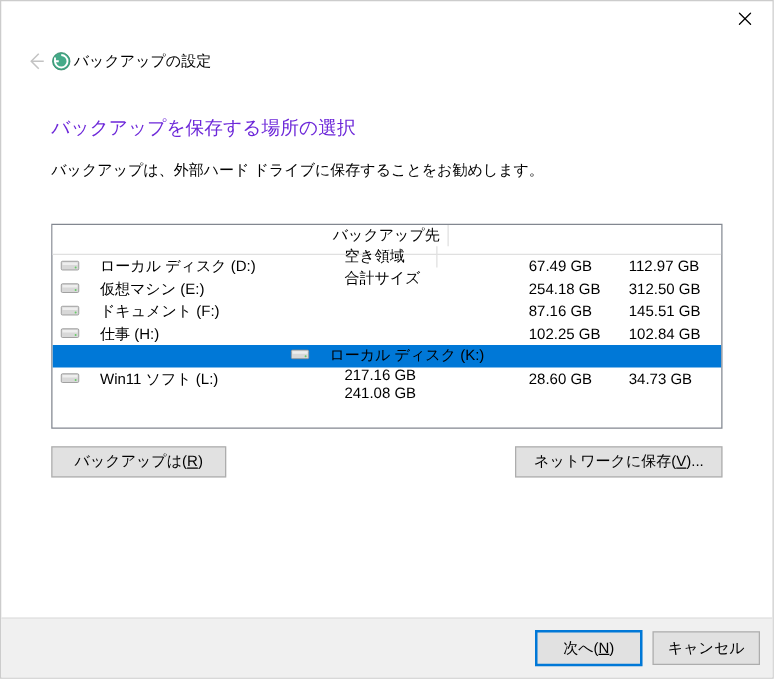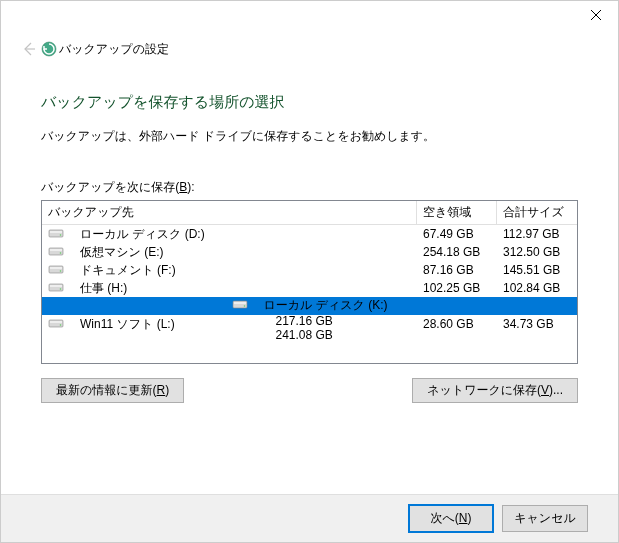--- a/index.html
+++ b/index.html
@@ -46,21 +46,21 @@
 }
 .header-icon {
   width: 16px;
   height: 16px;
 }
 .header-title { font-size: 12px; }
 .content {
   padding: 34px 40px 0 40px;
 }
 .heading {
-  color: #14532d;
+  color: #6d28d9;
   font-size: 15px;
   font-weight: normal;
   margin-bottom: 16px;
 }
 .subtext {
   font-size: 12px;
   margin-bottom: 34px;
 }
 .list-label {
   font-size: 12px;
@@ -71,20 +71,21 @@
   border: 1px solid #828790;
   height: 164px;
   overflow: hidden;
 }
 .thead {
   display: flex;
   background: #fff;
   border-bottom: 1px solid #e0e0e0;
   height: 24px;
   align-items: center;
+  flex-direction: column;
 }
 .th {
   font-size: 12px;
   padding: 0 6px;
   border-right: 1px solid #e0e0e0;
   height: 100%;
   display: flex;
   align-items: center;
 }
 .th:last-child { border-right: none; }
@@ -138,21 +139,21 @@
   position: absolute;
   bottom: 0;
   left: 0;
   right: 0;
   height: 48px;
   background: #f0f0f0;
   border-top: 1px solid #dfdfdf;
   display: flex;
   justify-content: flex-end;
   align-items: center;
-  padding: 0 30px;
+  padding: 0 10px;
   gap: 8px;
 }
 .footer .btn {
   min-width: 86px;
   padding: 4px 10px;
 }
 .footer .btn.primary {
   border: 2px solid #0078d7;
   background: #e1e1e1;
 }
@@ -180,23 +181,20 @@
     <path d="M8 3 A5 5 0 1 1 3 8" stroke="#fff" stroke-width="1.5" fill="none"></path>
     <path d="M3 5 L3 8 L6 8" stroke="#fff" stroke-width="1.5" fill="none"></path>
   </svg>
   <span class="header-title">バックアップの設定</span>
 </div>
 
 <div class="content">
   <div class="heading">バックアップを保存する場所の選択</div>
   <div class="subtext">バックアップは、外部ハード ドライブに保存することをお勧めします。</div>
 
-  <div class="list-label">
-    <span>バックアップを次に保存(</span><span class="ul">B</span><span>):</span>
-  </div>
 
   <div class="table-wrap">
     <div class="thead">
       <div class="th col-dest">バックアップ先</div>
       <div class="th col-free">空き領域</div>
       <div class="th col-total">合計サイズ</div>
     </div>
     <div class="tbody" id="drive-rows">
         <div class="row">
           <div class="cell cell-dest">
@@ -268,21 +266,21 @@
             <span>Win11 ソフト (L:)</span>
           </div>
           <div class="cell cell-free">28.60 GB</div>
           <div class="cell cell-total">34.73 GB</div>
         </div>
       </div>
   </div>
 
   <div class="button-row">
     <button class="btn">
-      <span>最新の情報に更新(</span><span class="ul">R</span><span>)</span>
+      <span>バックアップは(</span><span class="ul">R</span><span>)</span>
     </button>
     <button class="btn">
       <span>ネットワークに保存(</span><span class="ul">V</span><span>)...</span>
     </button>
   </div>
 </div>
 
 <div class="footer">
   <button class="btn primary">
     <span>次へ(</span><span class="ul">N</span><span>)</span>

